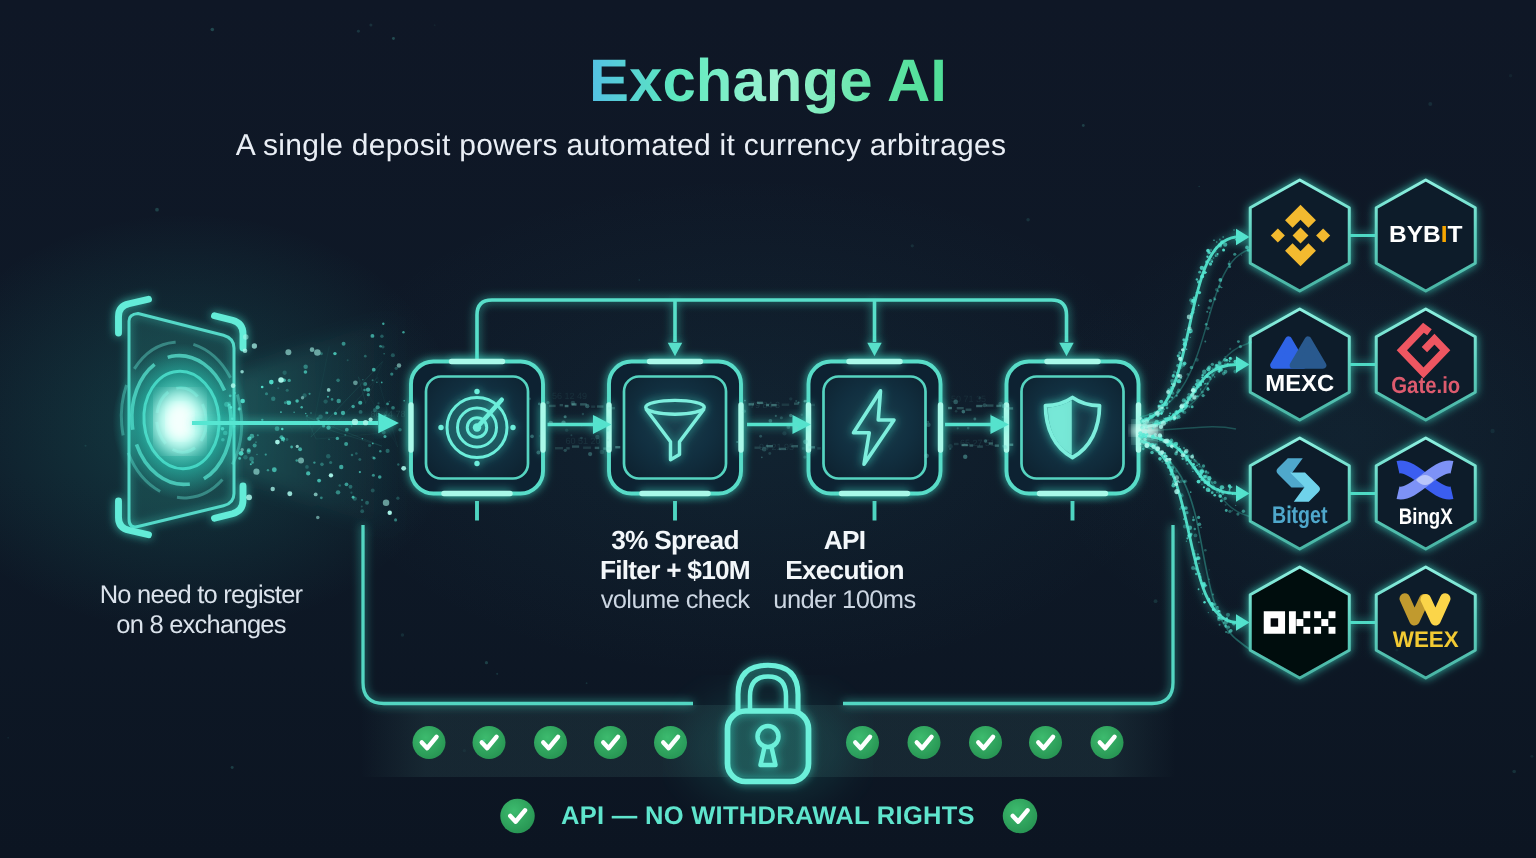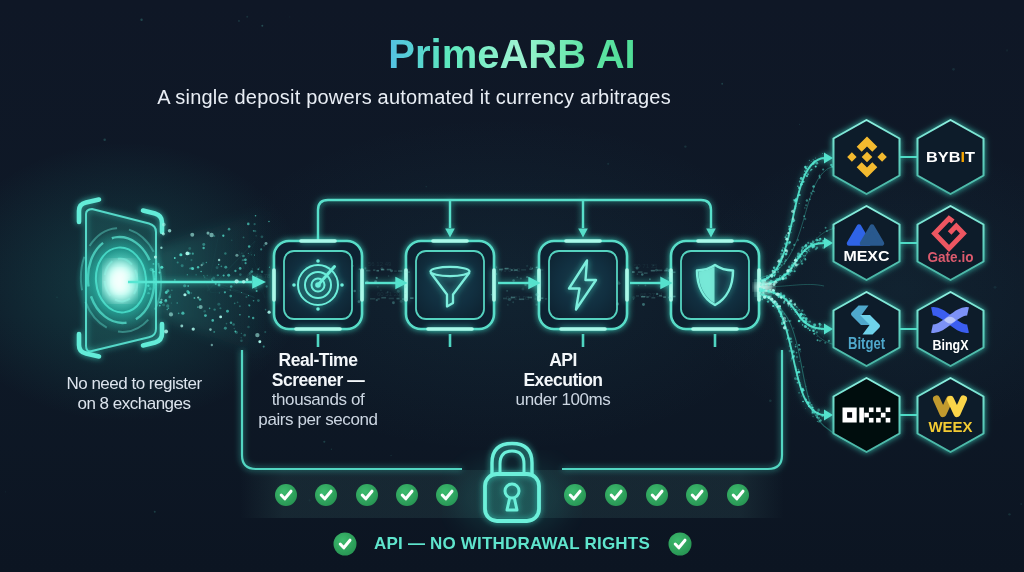--- a/index.html
+++ b/index.html
@@ -15,21 +15,21 @@
     font-size:40px;font-weight:bold;letter-spacing:0px;}
   .title span{display:inline-block;
     background:linear-gradient(90deg,#53c0e4 0%,#5de9bd 25%,#9df3d2 52%,#63e5a8 78%,#4fdd96 100%);
     -webkit-background-clip:text;background-clip:text;color:transparent;}
   .subtitle{position:absolute;left:0;top:86px;width:828px;text-align:center;
     font-size:20px;color:#e9eef5;letter-spacing:0.2px;}
   .dep{position:absolute;left:43px;top:371px;width:182px;text-align:center;}
   .dep .l1{font-size:17.5px;font-weight:bold;color:#7ce9cf;letter-spacing:-0.2px;transform:translateX(-7px);}
   .dep .num{display:inline-block;width:21px;height:21px;line-height:21px;border-radius:50%;
     background:#1d4847;color:#8aeeda;font-size:13px;font-weight:bold;vertical-align:1px;margin-right:7px;letter-spacing:0;}
-  .dep .l2{font-size:17px;color:#dbe3ec;line-height:19.5px;margin-top:3px;letter-spacing:-0.5px;}
+  .dep .l2{font-size:17px;color:#dbe3ec;line-height:19.5px;margin-top:16px;letter-spacing:-0.5px;}
   .lbl{position:absolute;width:160px;text-align:center;top:351px;font-size:17px;line-height:19.6px;color:#ccd6e2;letter-spacing:-0.4px;}
   .lbl b{color:#f3f7fa;font-size:17.5px;letter-spacing:-0.5px;}
   .btm{position:absolute;left:0;top:534px;width:1024px;text-align:center;
     font-size:17px;font-weight:bold;color:#5fe5cd;letter-spacing:0.2px;}
   svg text{font-family:"Liberation Sans",sans-serif;}
 </style>
 </head>
 <body>
 <div class="stage">
   <svg id="art" width="1024" height="572" viewBox="0 0 1024 572" style="position:absolute;left:0;top:0;">
@@ -1356,24 +1356,24 @@
         <circle cx="859.9084476660511" cy="338.4528533604242" r="1.2955629829296669" fill="#5fe8d4" opacity="0.17"></circle>
         <circle cx="722.2014163519262" cy="83.69700912558335" r="0.9545100035399711" fill="#5fe8d4" opacity="0.19"></circle>
         <circle cx="154.77551276738546" cy="511.6575046776131" r="0.995604038469309" fill="#5fe8d4" opacity="0.19"></circle>
         <circle cx="931.2407230898928" cy="433.4657499424488" r="0.9337601663701982" fill="#5fe8d4" opacity="0.06"></circle>
         <circle cx="289.787628308771" cy="16.878845699540733" r="0.6447128318924051" fill="#5fe8d4" opacity="0.06"></circle>
         <circle cx="995.0414128168679" cy="287.3638907817024" r="1.465840578528978" fill="#5fe8d4" opacity="0.08"></circle>
         <circle cx="238.9485169569722" cy="20.879452953524634" r="0.9943160715020802" fill="#5fe8d4" opacity="0.15"></circle>
       </g>
   </svg>
 
-  <div class="title"><span>PrimeARB AI</span></div>
+  <div class="title"><span>Exchange AI</span></div>
   <div class="subtitle">A single deposit powers automated it currency arbitrages</div>
 
   <div class="dep">
     <div class="l2">No need to register<br>on 8 exchanges</div>
   </div>
 
-  <div class="lbl" style="left:238px;"><b>Real-Time<br>Screener —</b><br>thousands of<br>pairs per second</div>
+  <div class="lbl" style="left:370px;"><b>3% Spread<br>Filter + $10M</b><br>volume check</div>
   <div class="lbl" style="left:483px;"><b>API<br>Execution</b><br>under 100ms</div>
 
   <div class="btm">API — NO WITHDRAWAL RIGHTS</div>
 </div>
 
 </body></html>

